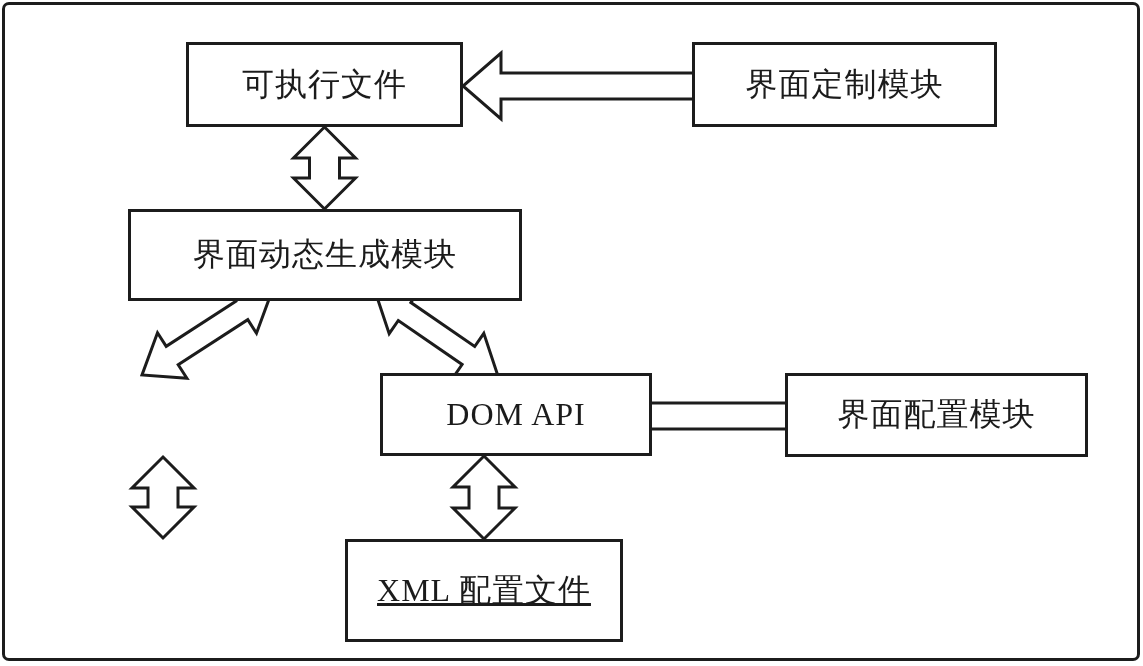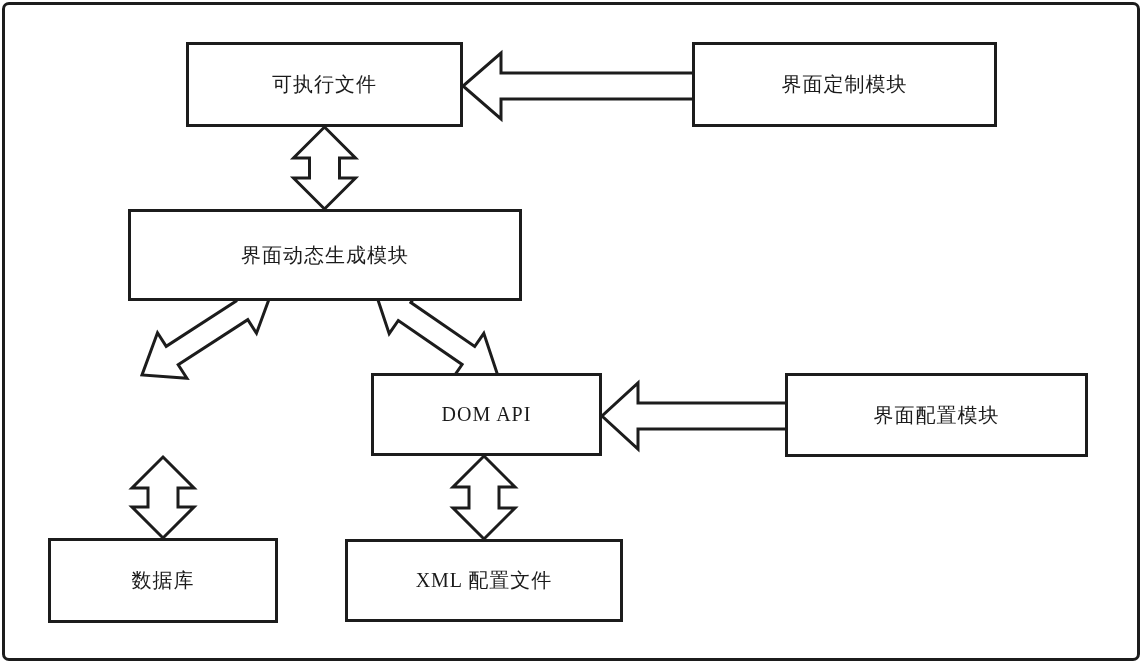--- a/index.html
+++ b/index.html
@@ -41,34 +41,34 @@
     stroke-miterlimit: 10;
   }
   .node {
     position: absolute;
     background: #ffffff;
     border: 3px solid var(--line);
     display: flex;
     align-items: center;
     justify-content: center;
     color: #1b1b1b;
-    font-size: 20px;
+    font-size: 32px;
     letter-spacing: 1px;
     white-space: nowrap;
     text-align: center;
   }
   
   .n-executable    { left: 186px; top: 42px;  width: 277px; height: 85px; }
   .n-ui-custom     { left: 692px; top: 42px;  width: 305px; height: 85px; }
   .n-ui-dynamic    { left: 128px; top: 209px; width: 394px; height: 92px; }
   .n-data-access   { left: 49px;  top: 374px; width: 231px; height: 83px; }
-  .n-dom-api       { left: 371px; top: 373px; width: 231px; height: 83px; }
+  .n-dom-api       { left: 380px; top: 373px; width: 272px; height: 83px; }
   .n-ui-config     { left: 785px; top: 373px; width: 303px; height: 84px; }
   .n-database      { left: 48px;  top: 538px; width: 230px; height: 85px; }
-  .n-xml-config    { left: 345px; top: 539px; width: 278px; height: 83px; }
+  .n-xml-config    { left: 345px; top: 539px; width: 278px; height: 103px; text-decoration: underline; }
 </style>
 </head>
 <body>
 
 <div class="canvas">
 
   <div class="frame"></div>
 
   <svg class="arrows" viewBox="0 0 1143 666">
 
@@ -101,21 +101,18 @@
 
 
   <div class="node n-dom-api">
     <span>DOM API</span>
   </div>
 
   <div class="node n-ui-config">
     <span>界面配置模块</span>
   </div>
 
-  <div class="node n-database">
-    <span>数据库</span>
-  </div>
 
   <div class="node n-xml-config">
     <span>XML 配置文件</span>
   </div>
 
 </div>
 
 </body></html>

